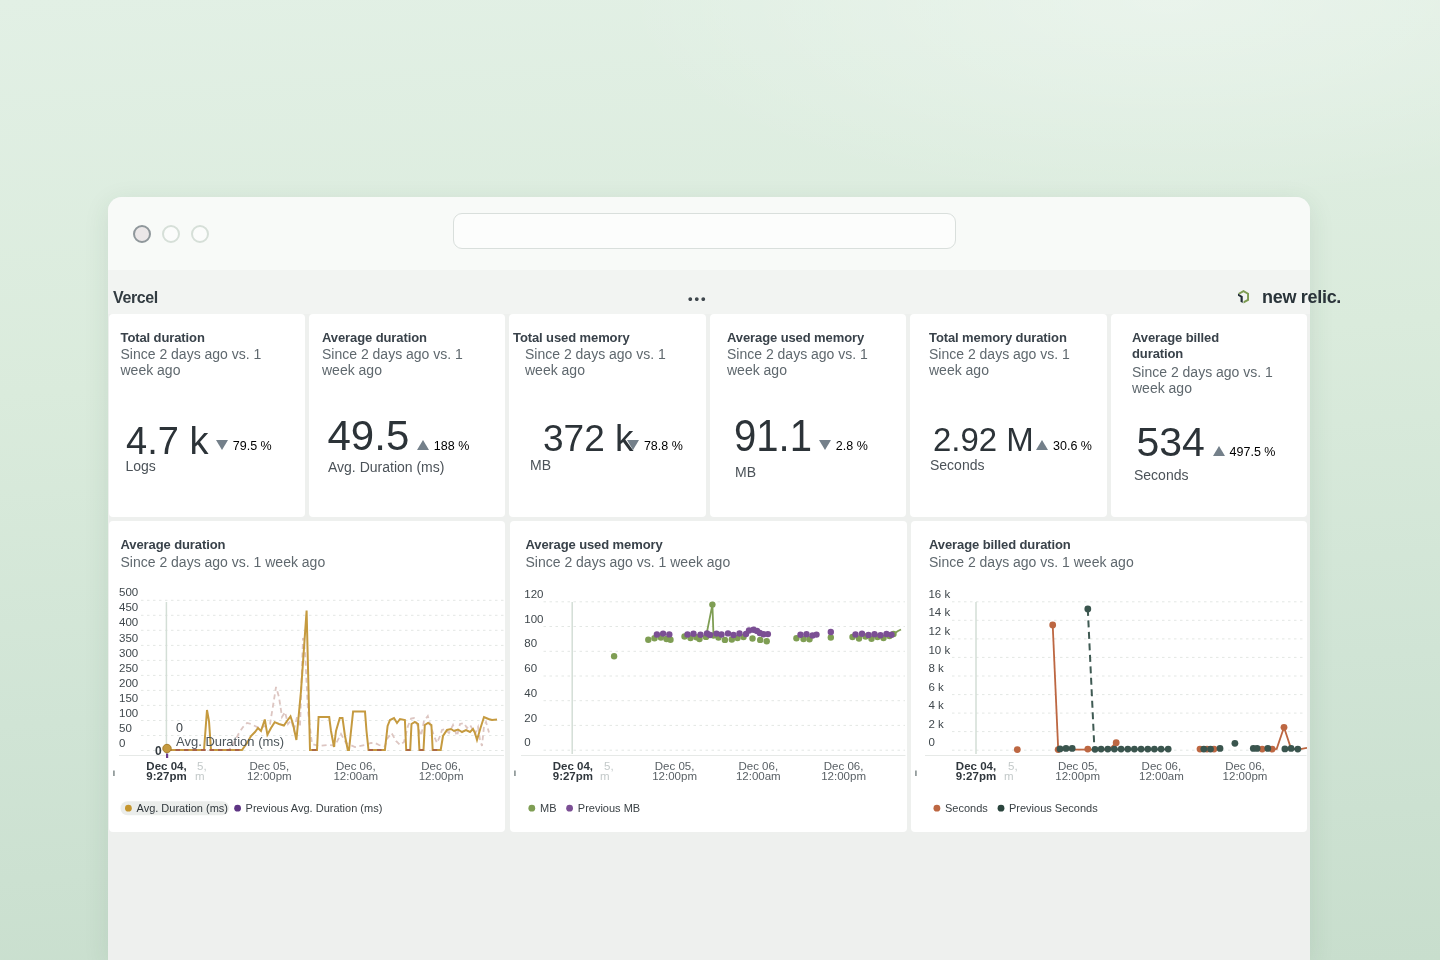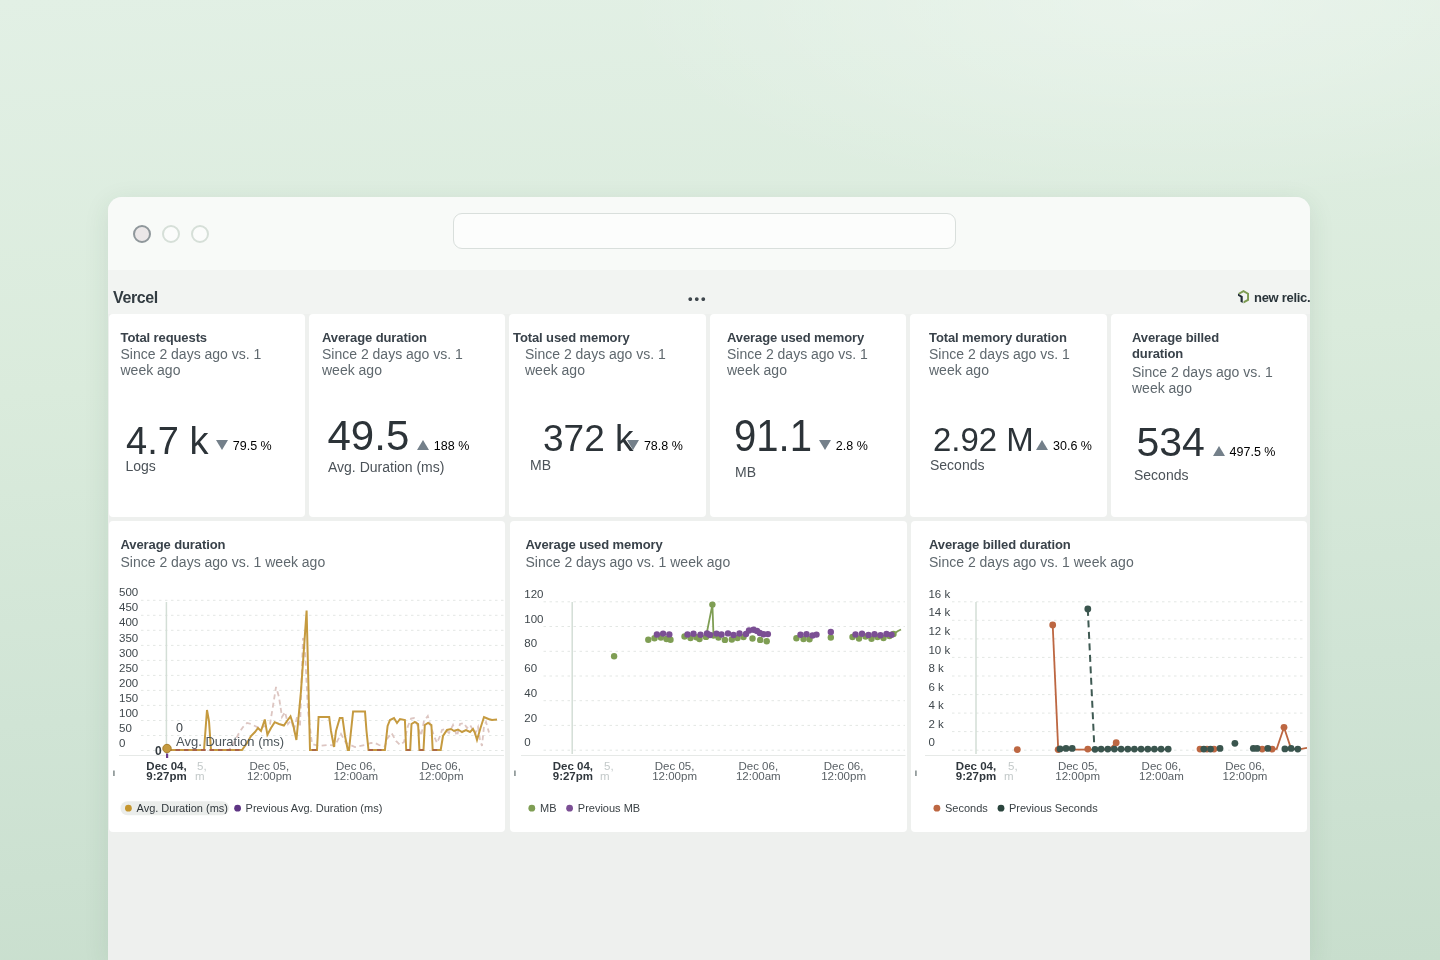--- a/index.html
+++ b/index.html
@@ -13,21 +13,21 @@
 #chrome{position:absolute;left:108px;top:197px;width:1202px;height:73px;background:#f8faf8;border-radius:14px 14px 0 0}
 .circ{position:absolute;border-radius:50%;width:18px;height:18px;top:225px}
 .c1{left:133px;background:#ebe7e8;border:2px solid #8f979b}
 .c2{left:162px;background:#fbfcfb;border:2px solid #d6dfd8}
 .c3{left:191px;background:#fbfcfb;border:2px solid #d6dfd8}
 #url{position:absolute;left:453px;top:213px;width:503px;height:36px;border-radius:9px;border:1.5px solid #d9dfdc;background:#fcfdfc}
 #vbar{position:absolute;left:108px;top:270px;width:1202px;height:44px;background:#f2f4f2}
 #vtitle{position:absolute;left:113px;top:290px;font-size:16px;font-weight:bold;color:#333c42;line-height:1;letter-spacing:-0.4px}
 #hdots{position:absolute;left:688px;top:291px;color:#3f474d;font-size:13px;letter-spacing:2px;font-weight:bold}
 #nrlogo{position:absolute;left:1237px;top:290px;height:15px;display:flex;align-items:center}
-#nrtext{font-size:13px;font-weight:bold;color:#2a343a;margin-left:4px;letter-spacing:-0.3px}
+#nrtext{font-size:18px;font-weight:bold;color:#2a343a;margin-left:12px;letter-spacing:-0.3px}
 .card{position:absolute;background:#fff;border-radius:4px}
 .abs{position:absolute}
 .ttl{font-size:13px;font-weight:bold;color:#39424a;line-height:16px;letter-spacing:-0.1px}
 .sub{font-size:14px;color:#5f686e;line-height:15.5px}
 .num{color:#2c3338;line-height:1;white-space:nowrap}
 .chg{white-space:nowrap;font-size:12.5px;color:#000000;line-height:1}
 .tri-d{display:inline-block;width:0;height:0;border-left:6.5px solid transparent;border-right:6.5px solid transparent;border-top:10.5px solid #74808a;margin-right:5px}
 .tri-u{display:inline-block;width:0;height:0;border-left:6.5px solid transparent;border-right:6.5px solid transparent;border-bottom:10.5px solid #74808a;margin-right:5px}
 .unit{font-size:14px;color:#4b5258;line-height:1}
 svg text{font-family:"Liberation Sans",sans-serif}
@@ -51,21 +51,21 @@
 <span id="nrtext">new relic.</span>
 </div>
 
 <div class="card" style="left:109px;top:314px;width:196px;height:203px"></div>
 <div class="card" style="left:309px;top:314px;width:196px;height:203px"></div>
 <div class="card" style="left:509px;top:314px;width:197px;height:203px"></div>
 <div class="card" style="left:710px;top:314px;width:196px;height:203px"></div>
 <div class="card" style="left:910px;top:314px;width:197px;height:203px"></div>
 <div class="card" style="left:1111px;top:314px;width:196px;height:203px"></div>
 
-<div class="abs ttl" style="left:120.5px;top:330px">Total requests</div>
+<div class="abs ttl" style="left:120.5px;top:330px">Total duration</div>
 <div class="abs sub" style="left:120.5px;top:347px">Since 2 days ago vs. 1<br>week ago</div>
 <div class="abs num" style="left:126px;top:422px;font-size:38px">4.7 k</div>
 <div class="abs chg" style="left:215.8px;top:440.4px"><span class="tri-d"></span>79.5&nbsp;%</div>
 <div class="abs unit" style="left:125.5px;top:459.2px">Logs</div>
 
 <div class="abs ttl" style="left:322px;top:330px">Average duration</div>
 <div class="abs sub" style="left:322px;top:347px">Since 2 days ago vs. 1<br>week ago</div>
 <div class="abs num" style="left:327.5px;top:415.4px;font-size:42px;transform:scaleX(1);transform-origin:0 0">49.5</div>
 <div class="abs chg" style="left:416.8px;top:440.4px"><span class="tri-u"></span>188&nbsp;%</div>
 <div class="abs unit" style="left:328px;top:460.2px">Avg. Duration (ms)</div>

